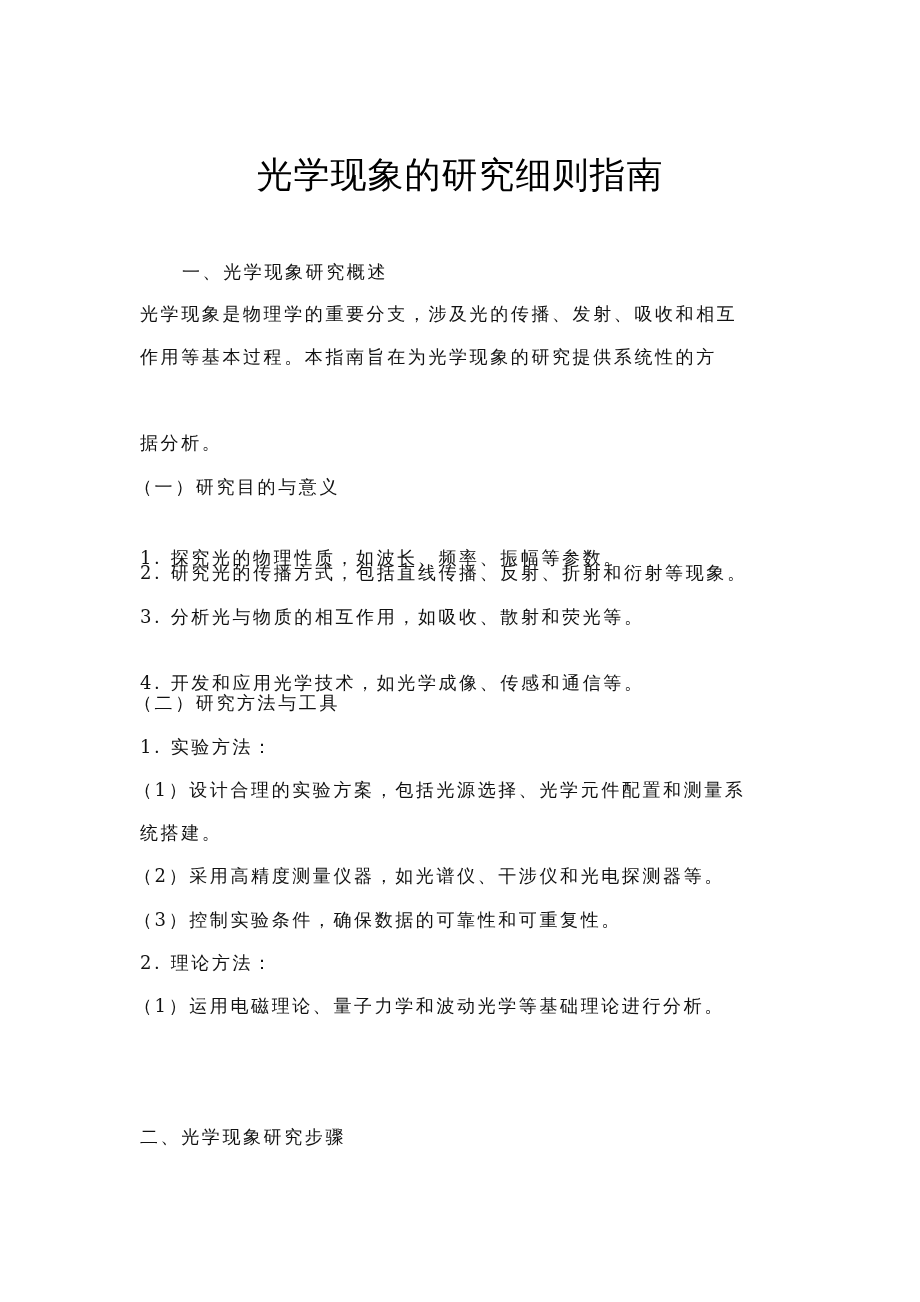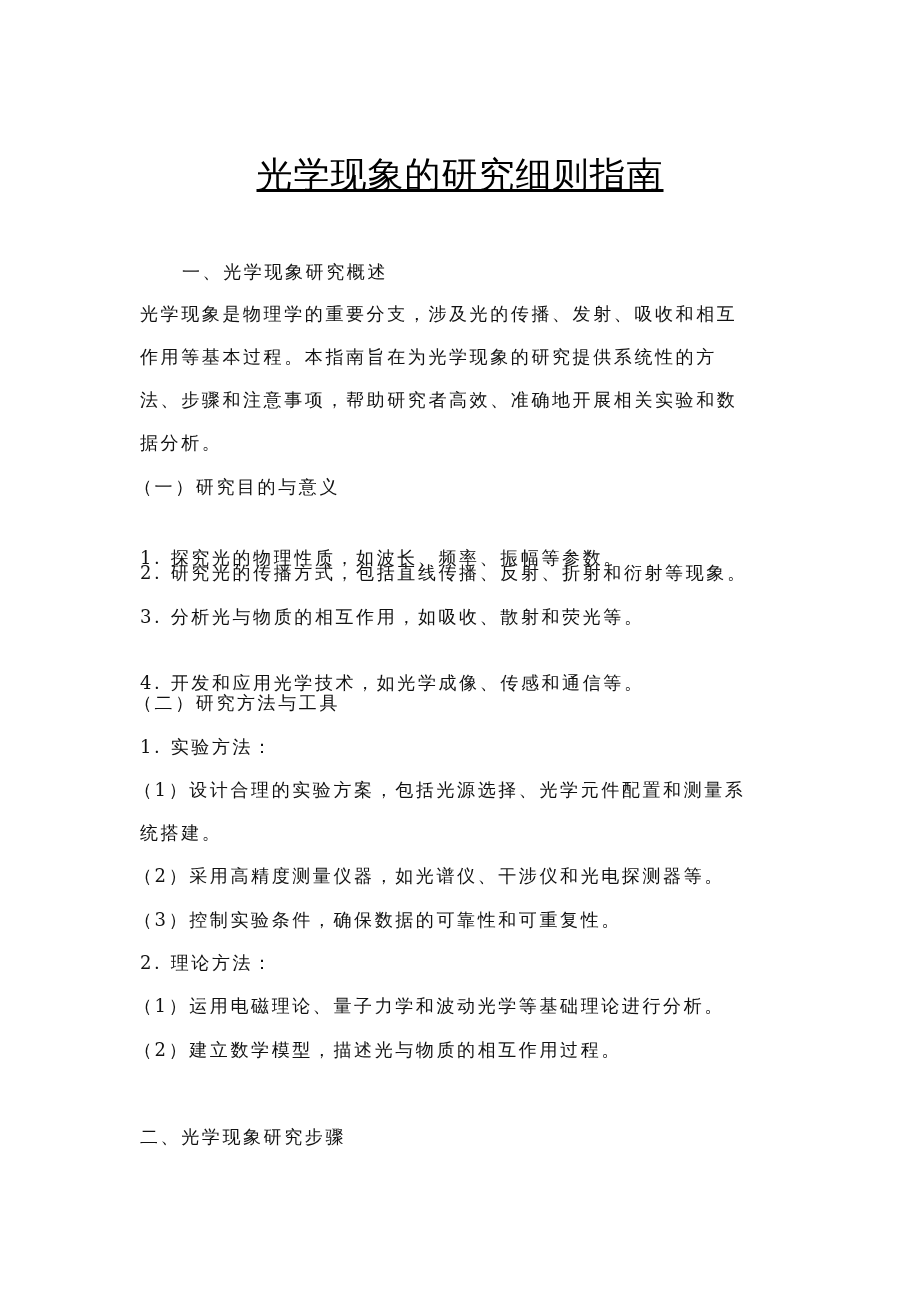--- a/index.html
+++ b/index.html
@@ -26,21 +26,20 @@
       position: absolute;
       top: 150px;
       left: 0;
       width: 920px;
       text-align: center;
       font-family: "DejaVu Sans", "Liberation Sans", sans-serif;
       font-size: 36px;
       line-height: 50px;
       color: #000000;
       letter-spacing: 1px;
-      text-decoration: underline;
     }
     .line {
       position: absolute;
       left: 140px;
       font-size: 18px;
       line-height: 28px;
       white-space: nowrap;
       letter-spacing: 2.6px;
       color: #111111;
     }
@@ -48,30 +47,28 @@
   </style>
 </head>
 <body>
 
 <div class="page">
   <div class="title">光学现象的研究细则指南</div>
 
   <div class="line indent" style="top:258px">一、光学现象研究概述</div>
   <div class="line" style="top:300px">光学现象是物理学的重要分支，涉及光的传播、发射、吸收和相互</div>
   <div class="line" style="top:343px">作用等基本过程。本指南旨在为光学现象的研究提供系统性的方</div>
-  <div class="line" style="top:386px">法、步骤和注意事项，帮助研究者高效、准确地开展相关实验和数</div>
   <div class="line" style="top:429px">据分析。</div>
   <div class="line" style="top:473px; left:134px">（一）研究目的与意义</div>
   <div class="line" style="top:544px">1. 探究光的物理性质，如波长、频率、振幅等参数。</div>
   <div class="line" style="top:559px">2. 研究光的传播方式，包括直线传播、反射、折射和衍射等现象。</div>
   <div class="line" style="top:603px">3. 分析光与物质的相互作用，如吸收、散射和荧光等。</div>
   <div class="line" style="top:669px">4. 开发和应用光学技术，如光学成像、传感和通信等。</div>
   <div class="line" style="top:689px; left:134px">（二）研究方法与工具</div>
   <div class="line" style="top:733px">1. 实验方法：</div>
   <div class="line" style="top:776px; left:134px">（1）设计合理的实验方案，包括光源选择、光学元件配置和测量系</div>
   <div class="line" style="top:819px">统搭建。</div>
   <div class="line" style="top:862px; left:134px">（2）采用高精度测量仪器，如光谱仪、干涉仪和光电探测器等。</div>
   <div class="line" style="top:906px; left:134px">（3）控制实验条件，确保数据的可靠性和可重复性。</div>
   <div class="line" style="top:949px">2. 理论方法：</div>
   <div class="line" style="top:992px; left:134px">（1）运用电磁理论、量子力学和波动光学等基础理论进行分析。</div>
-  <div class="line" style="top:1036px; left:134px">（2）建立数学模型，描述光与物质的相互作用过程。</div>
   <div class="line" style="top:1123px">二、光学现象研究步骤</div>
 </div>
 
 </body></html>

